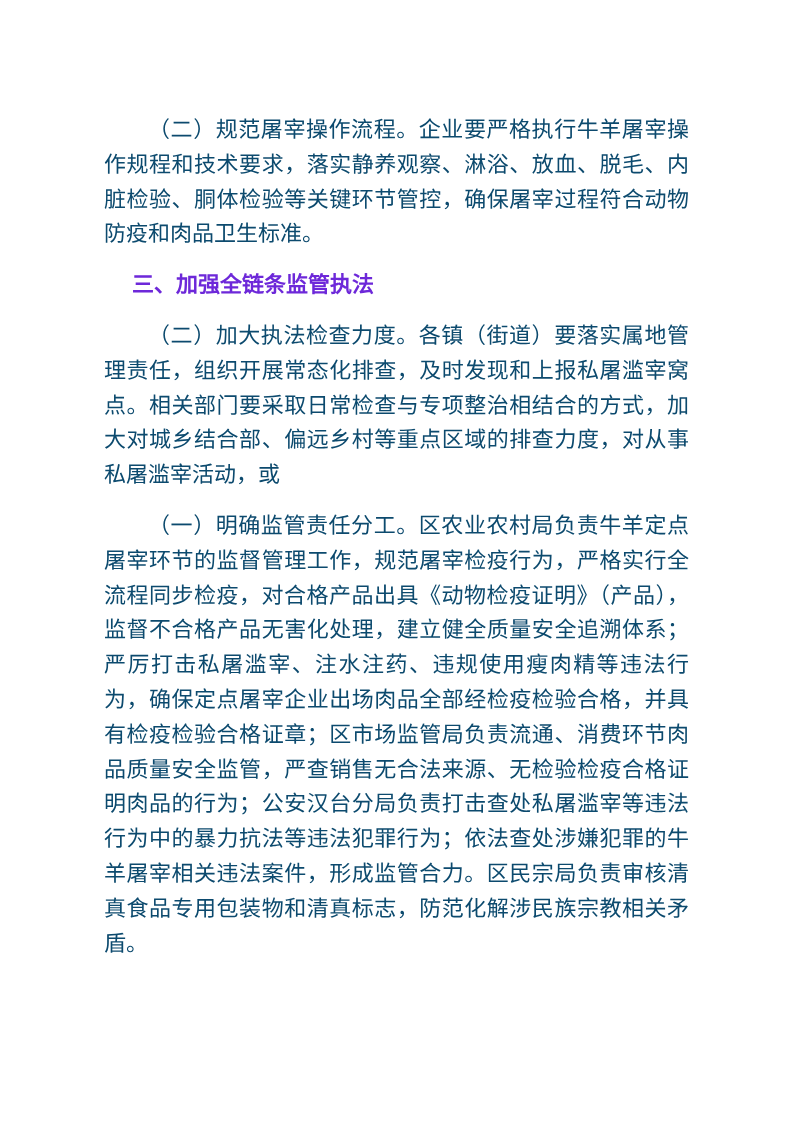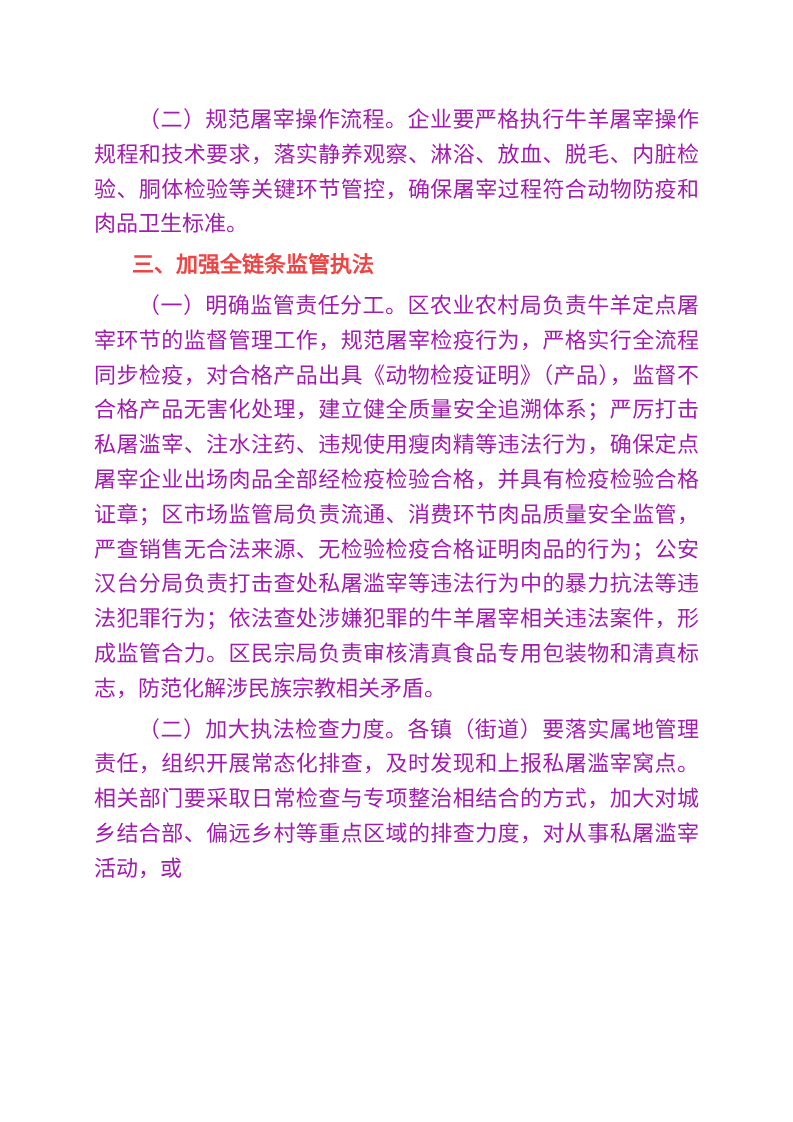--- a/index.html
+++ b/index.html
@@ -18,46 +18,46 @@
     box-sizing: border-box;
     font-family: "Liberation Serif", "DejaVu Serif", serif;
   }
   .doc-body {
     position: absolute;
     left: 88px;
     top: 97px;
     width: 617px;
   }
   .body-para {
-    margin: 6px;
+    margin: 16px;
     padding: 0;
     font-size: 22px;
     line-height: 34.8px;
-    color: #a21caf;
+    color: #0c4a6e;
     text-align: justify;
     text-justify: inter-ideograph;
     text-indent: 2em;
     word-break: break-all;
     font-family: "Liberation Serif", "DejaVu Serif", serif;
   }
   .section-heading {
     margin: 0;
     padding: 0;
     font-size: 22px;
     line-height: 34.8px;
-    color: #ef4444;
+    color: #6d28d9;
     font-weight: bold;
     text-indent: 2em;
     text-align: left;
     font-family: "Liberation Sans", "DejaVu Sans", sans-serif;
   }
 </style>
 </head>
 <body>
 
 <div class="page">
   <div class="doc-body">
       <p class="body-para">（二）规范屠宰操作流程。企业要严格执行牛羊屠宰操作规程和技术要求，落实静养观察、淋浴、放血、脱毛、内脏检验、胴体检验等关键环节管控，确保屠宰过程符合动物防疫和肉品卫生标准。</p>
       <h3 class="section-heading">三、加强全链条监管执法</h3>
+      <p class="body-para">（二）加大执法检查力度。各镇（街道）要落实属地管理责任，组织开展常态化排查，及时发现和上报私屠滥宰窝点。相关部门要采取日常检查与专项整治相结合的方式，加大对城乡结合部、偏远乡村等重点区域的排查力度，对从事私屠滥宰活动，或</p>
       <p class="body-para">（一）明确监管责任分工。区农业农村局负责牛羊定点屠宰环节的监督管理工作，规范屠宰检疫行为，严格实行全流程同步检疫，对合格产品出具《动物检疫证明》（产品），监督不合格产品无害化处理，建立健全质量安全追溯体系；严厉打击私屠滥宰、注水注药、违规使用瘦肉精等违法行为，确保定点屠宰企业出场肉品全部经检疫检验合格，并具有检疫检验合格证章；区市场监管局负责流通、消费环节肉品质量安全监管，严查销售无合法来源、无检验检疫合格证明肉品的行为；公安汉台分局负责打击查处私屠滥宰等违法行为中的暴力抗法等违法犯罪行为；依法查处涉嫌犯罪的牛羊屠宰相关违法案件，形成监管合力。区民宗局负责审核清真食品专用包装物和清真标志，防范化解涉民族宗教相关矛盾。</p>
-      <p class="body-para">（二）加大执法检查力度。各镇（街道）要落实属地管理责任，组织开展常态化排查，及时发现和上报私屠滥宰窝点。相关部门要采取日常检查与专项整治相结合的方式，加大对城乡结合部、偏远乡村等重点区域的排查力度，对从事私屠滥宰活动，或</p>
     </div>
 </div>
 
 </body></html>

